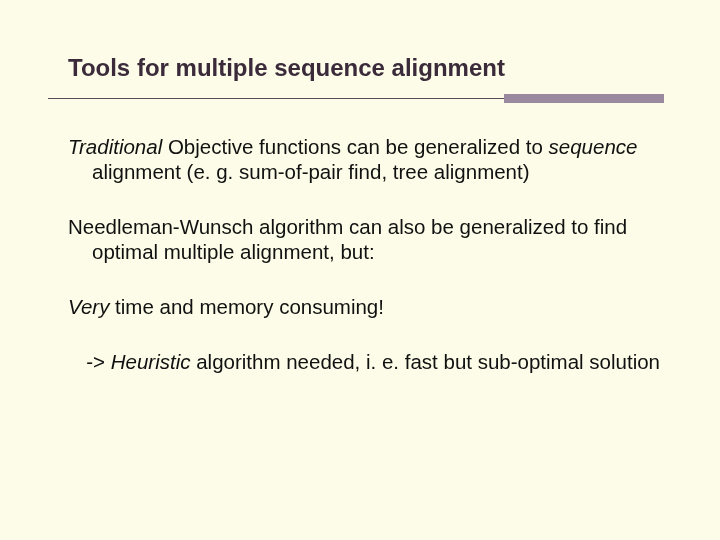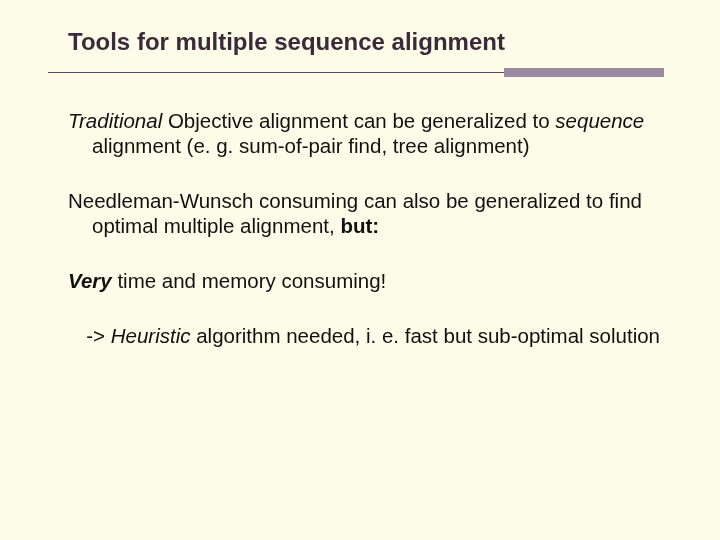--- a/index.html
+++ b/index.html
@@ -12,21 +12,21 @@
   body {
     background: #fcfce8;
     font-family: Arial, Helvetica, sans-serif;
     color: #1a1a1a;
     position: relative;
   }
   .slide {
     box-sizing: border-box;
     width: 720px;
     height: 540px;
-    padding: 28px 60px 40px 68px;
+    padding: 54px 60px 40px 68px;
   }
   .title {
     font-size: 24px;
     font-weight: bold;
     color: #3a2a3a;
     margin-bottom: 10px;
   }
   .rule-wrap {
     position: relative;
     height: 12px;
@@ -51,35 +51,35 @@
   .para {
     font-size: 20.5px;
     line-height: 1.22;
     margin-bottom: 30px;
     padding-left: 24px;
     text-indent: -24px;
     color: #111;
   }
   .para:last-child { margin-bottom: 0; text-align: right; }
   .it { font-style: italic; margin-top: 34px; }
-  .bd { font-weight: bold; }
+  .bd { font-weight: normal; }
 </style>
 </head>
 <body>
 
 <div class="slide">
 
   <div class="title">Tools for multiple sequence alignment</div>
 
   <div class="rule-wrap">
     <div class="rule-thin"></div>
     <div class="rule-thick"></div>
   </div>
 
-  <div class="para"><span class="it">Traditional</span><span> Objective alignment can be generalized to </span><span class="it">sequence</span><span> alignment (e. g. sum-of-pair find, tree alignment)</span></div>
+  <div class="para"><span class="it">Traditional</span><span> Objective functions can be generalized to </span><span class="it">sequence</span><span> alignment (e. g. sum-of-pair find, tree alignment)</span></div>
 
-  <div class="para"><span>Needleman-Wunsch consuming can also be generalized to find optimal multiple alignment, </span><span class="bd">but:</span></div>
+  <div class="para"><span>Needleman-Wunsch algorithm can also be generalized to find optimal multiple alignment, </span><span class="bd">but:</span></div>
 
   <div class="para"><span class="it bd">Very</span><span> time and memory consuming!</span></div>
 
   <div class="para"><span> -&gt; </span><span class="it">Heuristic</span><span> algorithm needed, i. e. fast but sub-optimal solution</span></div>
 
 </div>
 
 </body></html>

